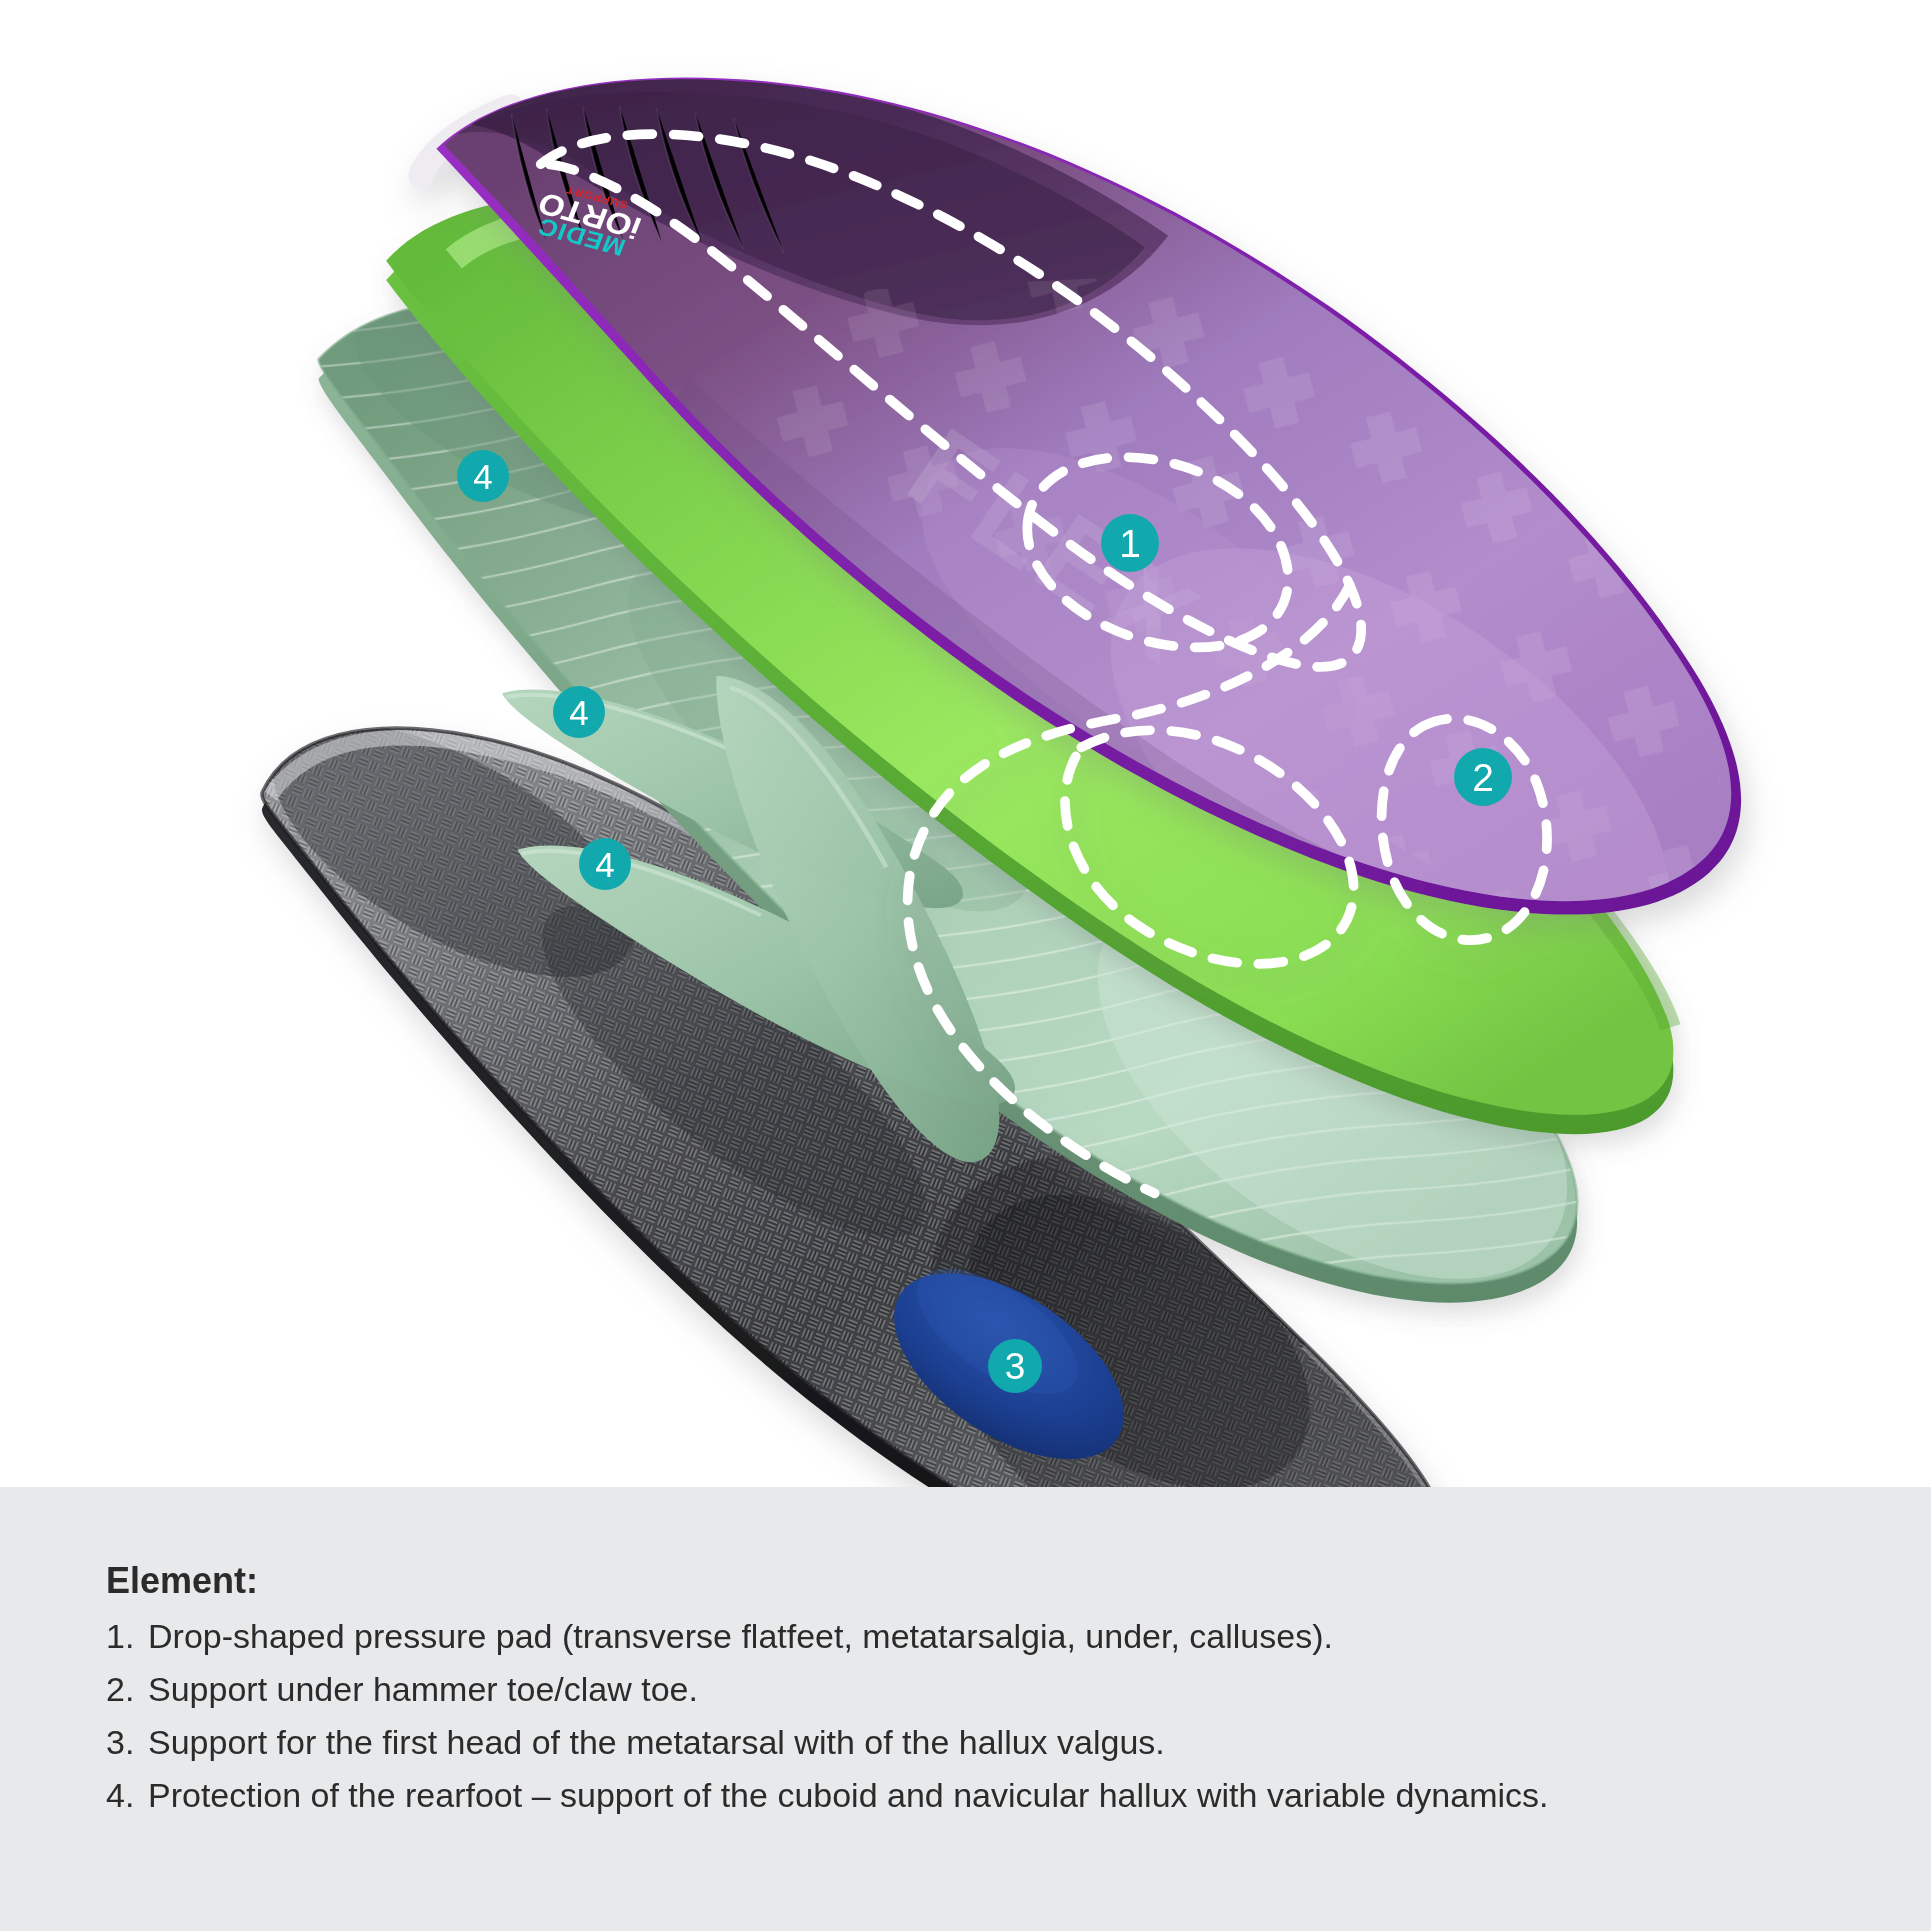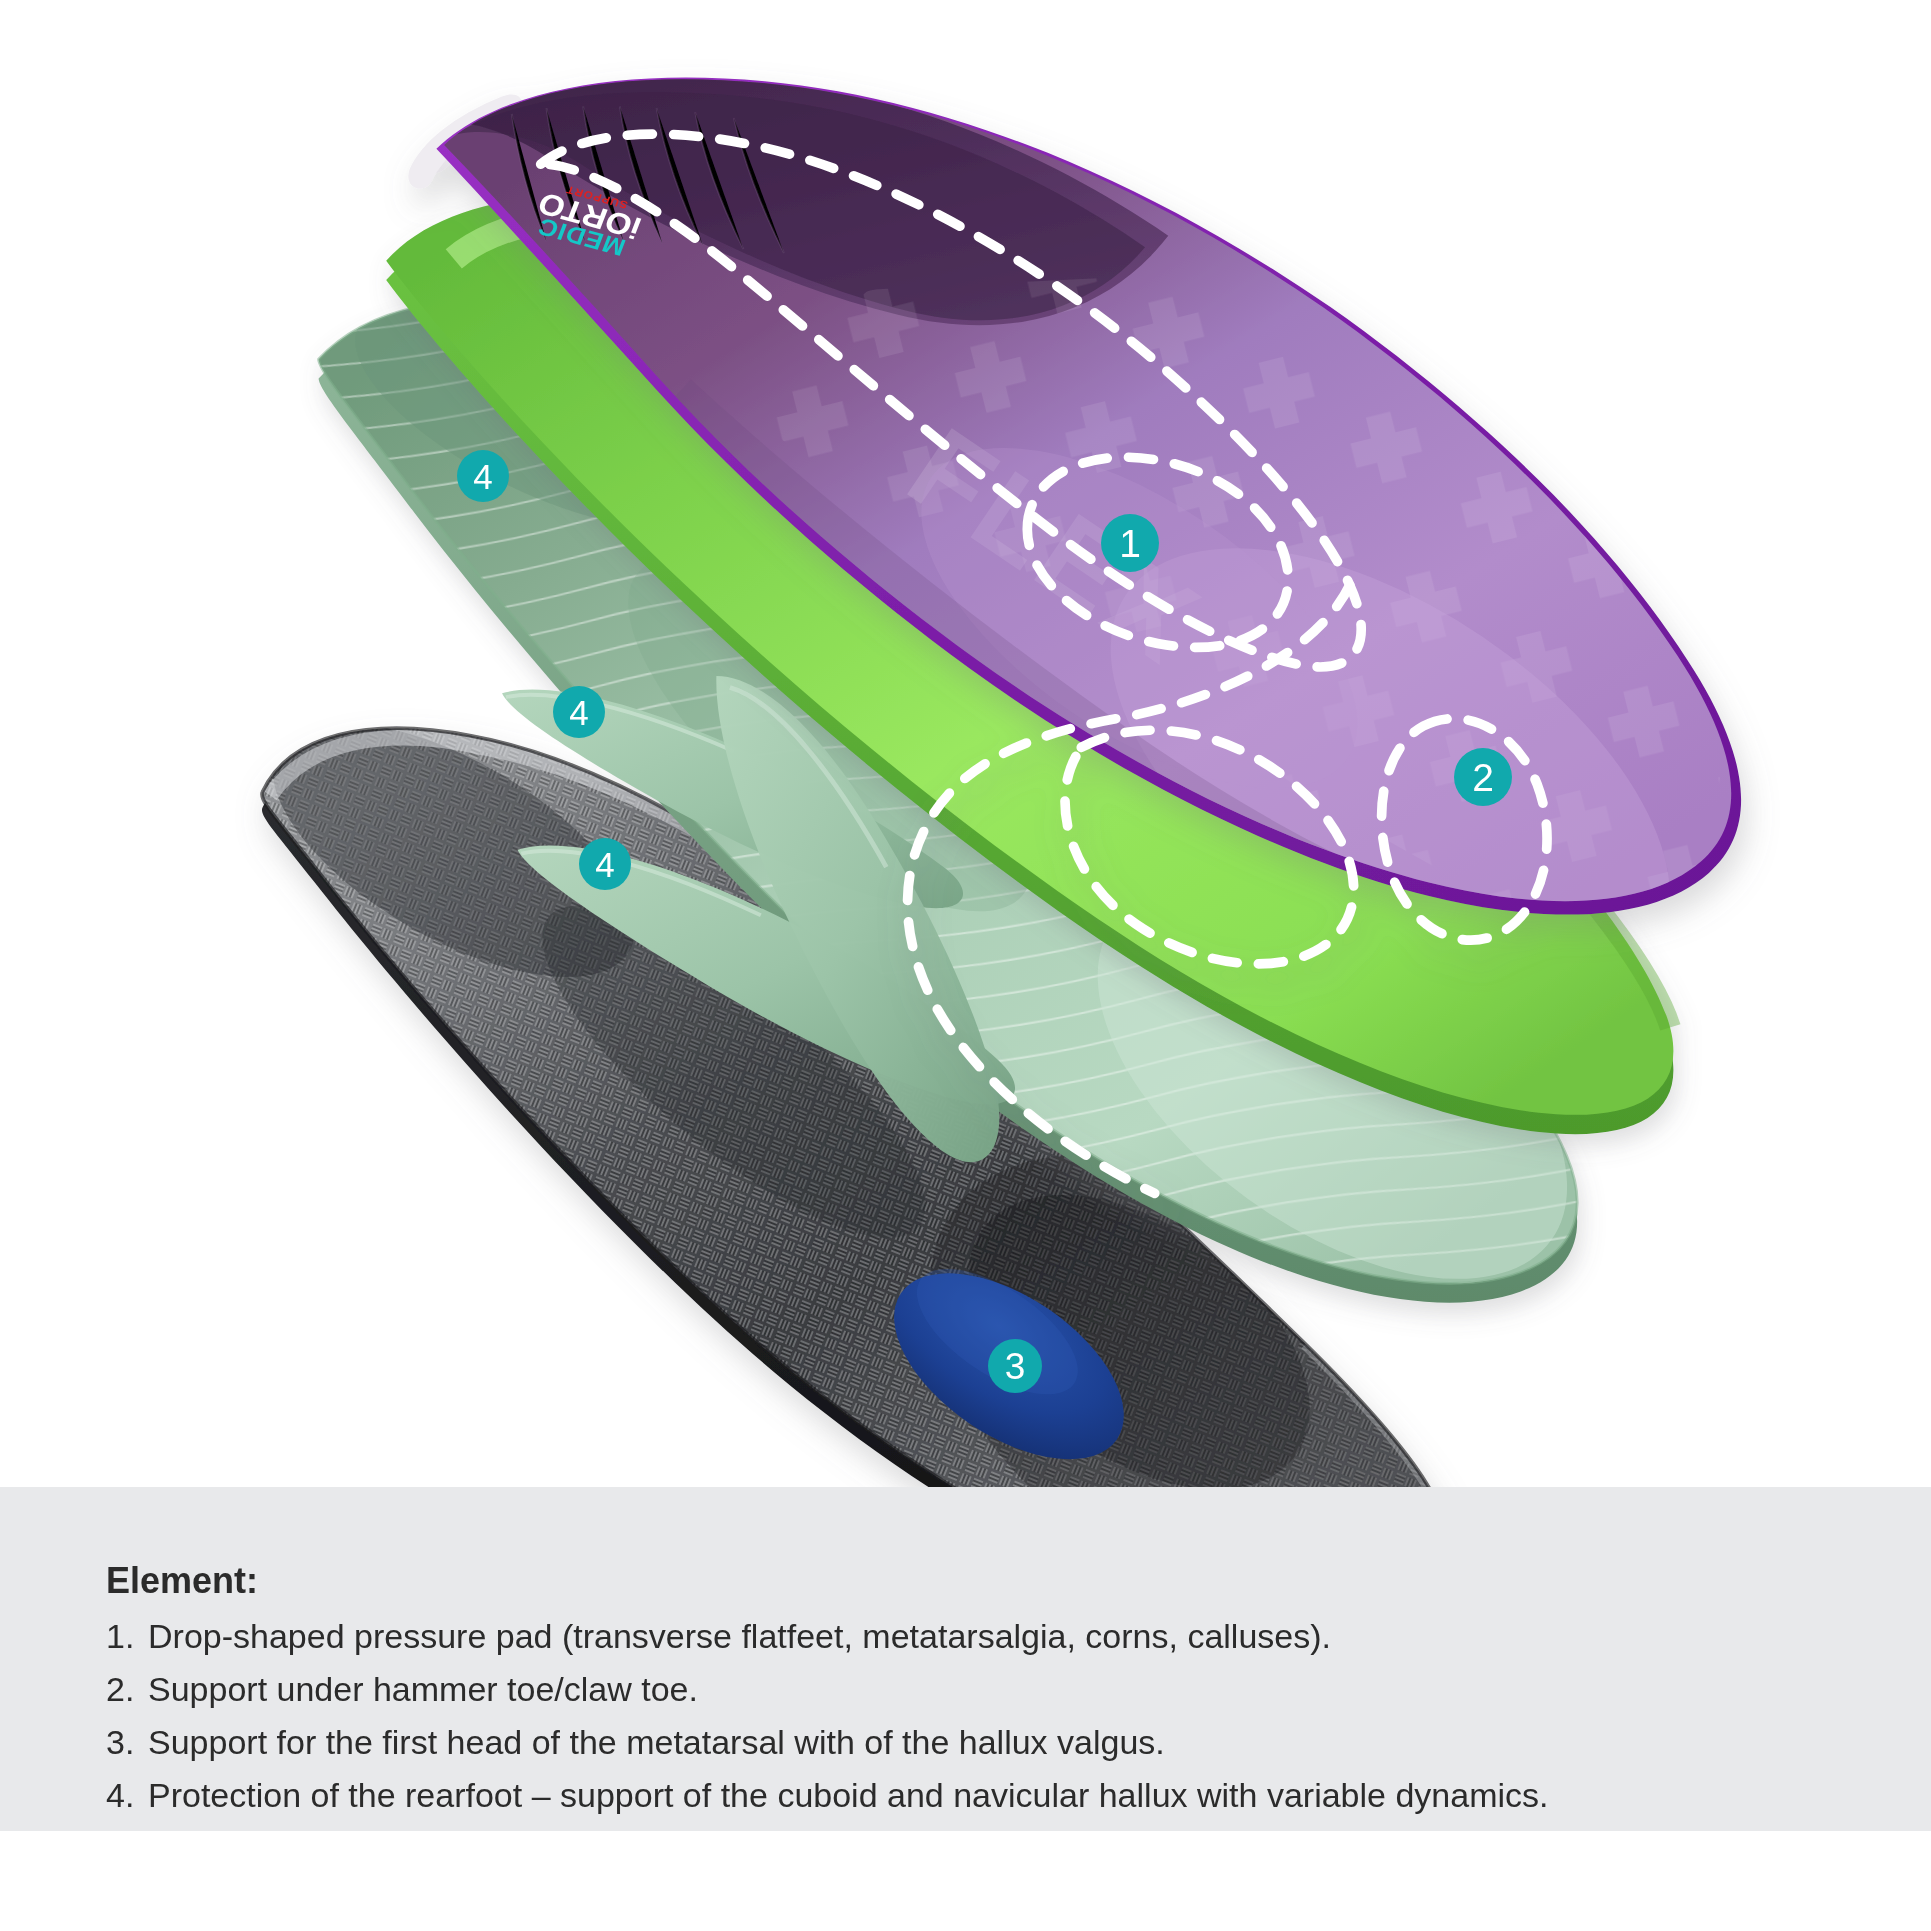--- a/index.html
+++ b/index.html
@@ -57,21 +57,21 @@
     font-size:33px;font-weight:bold;letter-spacing:0px;
     color:#ffffff;font-family:"Liberation Sans", sans-serif;
   }
   .brand-sub{
     font-size:11.6px;font-weight:bold;color:#e02020;letter-spacing:1px;
     font-family:"Liberation Sans", sans-serif;margin-top:1px;
   }
 
   
   .caption{
-    position:absolute;left:0;top:1487px;width:1931px;height:344px;
+    position:absolute;left:0;top:1487px;width:1931px;height:444px;
     background:#e8e9eb;
   }
   .caption-inner{padding:73px 0 0 106px;}
   .cap-title{
     font-size:36px;font-weight:bold;color:#2b2b2b;
     margin:0 0 13.5px 0;letter-spacing:0px;
   }
   .cap-list{list-style:none;margin:0;padding:0;}
   .cap-item{
     display:flex;align-items:flex-start;
@@ -520,21 +520,21 @@
     <div class="marker m4b">4</div>
     <div class="marker m4c">4</div>
   </div>
 
   <div class="caption">
     <div class="caption-inner">
       <div class="cap-title">Element:</div>
       <ul class="cap-list">
         <li class="cap-item">
           <span class="cap-num">1.</span>
-          <span class="cap-text">Drop-shaped pressure pad (transverse flatfeet, metatarsalgia, corns, calluses).</span>
+          <span class="cap-text">Drop-shaped pressure pad (transverse flatfeet, metatarsalgia, under, calluses).</span>
         </li>
         <li class="cap-item">
           <span class="cap-num">2.</span>
           <span class="cap-text">Support under hammer toe/claw toe.</span>
         </li>
         <li class="cap-item">
           <span class="cap-num">3.</span>
           <span class="cap-text">Support for the first head of the metatarsal with of the hallux valgus.</span>
         </li>
         <li class="cap-item">

